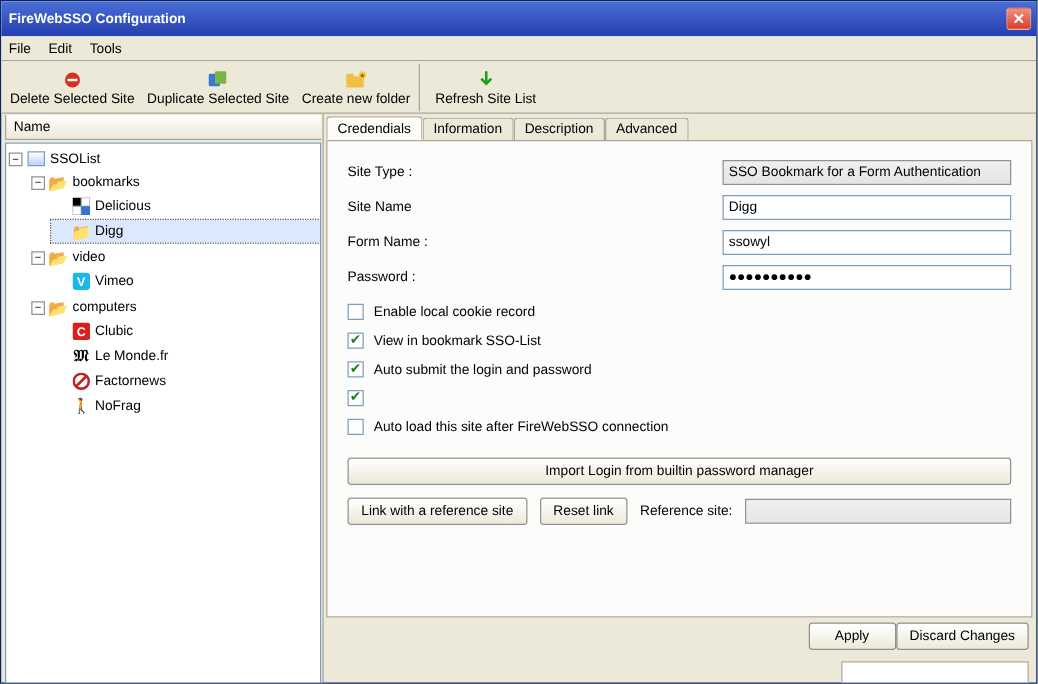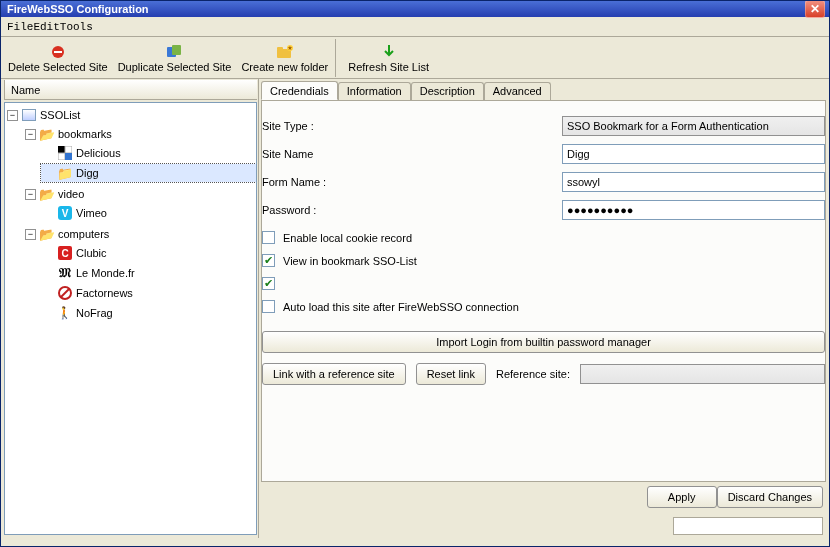--- a/index.html
+++ b/index.html
@@ -7,21 +7,21 @@
     margin: 0;
     font-family: Tahoma, Verdana, Arial, sans-serif;
     font-size: 11px;
     background: #ece9d8;
     width: 830px;
     height: 547px;
     overflow: hidden;
     border: 1px solid #0a246a;
   }
   .titlebar {
-    height: 16px;
+    height: 28px;
     background: linear-gradient(#4a6fd6, #253eb0);
     display: flex;
     align-items: center;
     padding: 0 4px 0 6px;
     color: #fff;
     font-weight: bold;
   }
   .titlebar .title { flex: 1; }
   .closebtn {
     width: 20px; height: 18px;
@@ -32,21 +32,21 @@
     color: #fff; font-weight: bold; font-size: 12px;
     cursor: pointer;
   }
   .menubar {
     height: 20px;
     background: #ece9d8;
     border-bottom: 1px solid #aca899;
     display: flex;
     align-items: center;
     padding-left: 6px;
-    font-family: Liberation Mono, monospace;
+    gap: 14px;
   }
   .menubar span { cursor: default; }
   .toolbar {
     height: 42px;
     background: #ece9d8;
     border-bottom: 1px solid #aca899;
     display: flex;
     align-items: flex-end;
     padding: 1px 2px 1px 2px;
     gap: 0;
@@ -122,21 +122,21 @@
     cursor: pointer;
     position: relative;
     top: 1px;
   }
   .tab.active { background:#fcfcfa; z-index:2; border-bottom:1px solid #fcfcfa; top:0; padding-top:3px;}
   .tabpage {
     border: 1px solid #aca899;
     background: #fcfcfa;
     height: 382px;
     margin-left: 2px;
-    padding: 14px 0;
+    padding: 14px 16px;
     position: relative;
   }
   .form-row { display:flex; align-items:center; margin-bottom:6px; height:22px;}
   .form-row label { width: 300px; }
   .ro-field {
     flex:1; height:20px; border:1px solid #919191;
     background: linear-gradient(#f0f0f0,#e5e5e5);
     padding:2px 4px; display:flex;align-items:center;
   }
   .txt-field {
@@ -388,20 +388,24 @@
       <div class="chk-row">
         <span class="chk"></span>
         <span>Enable local cookie record</span>
       </div>
       <div class="chk-row">
         <span class="chk checked"></span>
         <span>View in bookmark SSO-List</span>
       </div>
       <div class="chk-row">
         <span class="chk checked"></span>
+        <span>Auto submit the login and password</span>
+      </div>
+      <div class="chk-row">
+        <span class="chk checked"></span>
       </div>
       <div class="chk-row">
         <span class="chk"></span>
         <span>Auto load this site after FireWebSSO connection</span>
       </div>
 
       <button class="wide-btn">Import Login from builtin password manager</button>
 
       <div class="refrow">
         <button class="btn">Link with a reference site</button>

